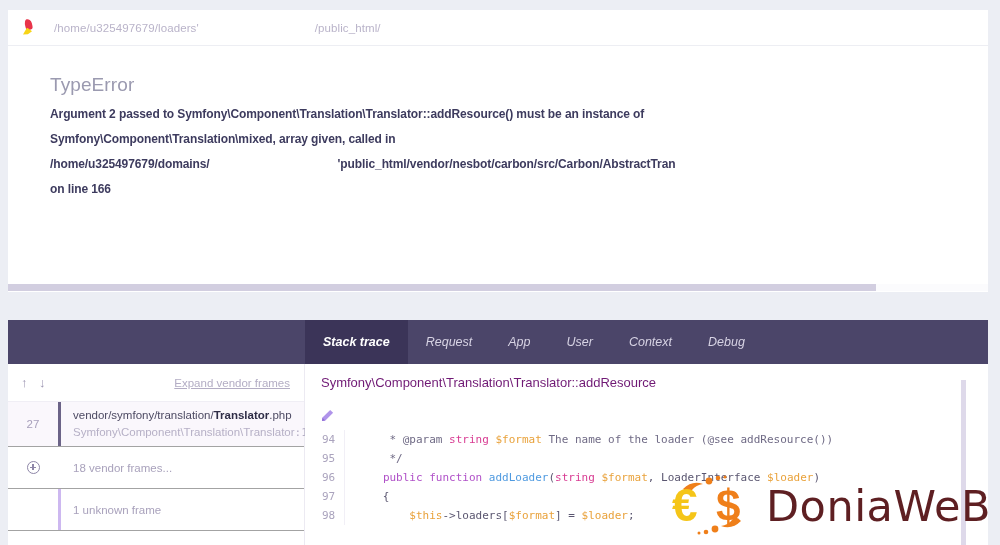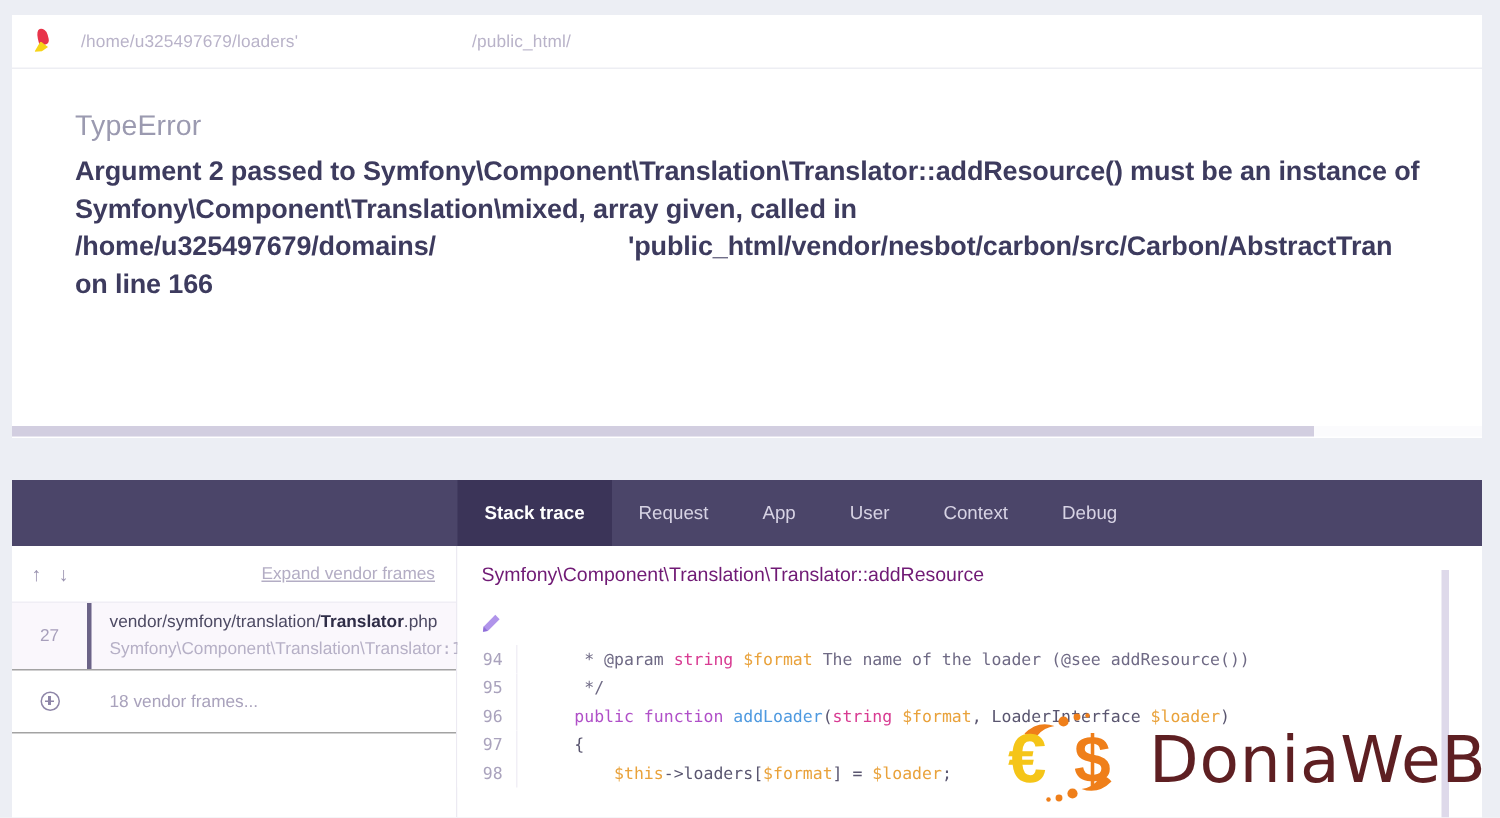--- a/index.html
+++ b/index.html
@@ -77,21 +77,21 @@
     padding: 28px 0 0 42px;
   }
   .err-type {
     font-size: 19px;
     color: #9b9ab0;
     font-weight: 400;
     margin-bottom: 6px;
     letter-spacing: 0.1px;
   }
   .err-msg {
-    font-size: 18px;
+    font-size: 12px;
     line-height: 25px;
     font-weight: bold;
     color: #3d3b5e;
     white-space: pre;
     letter-spacing: -0.1px;
   }
   .err-redact {
     display: inline-block;
     width: 128px;
   }
@@ -135,20 +135,21 @@
   }
 
   .tab {
     display: flex;
     align-items: center;
     padding: 16px 18px;
     font-size: 12.5px;
     color: #d7d3e4;
     cursor: pointer;
     white-space: nowrap;
+    font-style: italic;
   }
   .tab.active {
     background: #3b3458;
     color: #ffffff;
     font-weight: bold;
   }
 
   .panel-body {
     display: flex;
     height: 181px;
@@ -411,20 +412,26 @@
               </div>
             </div>
             <div class="frame-row">
               <div class="frame-num">
                 <span class="plus-icon"></span>
               </div>
               <div class="frame-main">
                 <div class="frame-plain">18 vendor frames...</div>
               </div>
             </div>
+            <div class="frame-row purple-edge">
+              <div class="frame-num"></div>
+              <div class="frame-main">
+                <div class="frame-plain">1 unknown frame</div>
+              </div>
+            </div>
           </div>
       </div>
 
       <div class="code-pane">
         <div class="code-head">
           <div class="code-fn">Symfony\Component\Translation\Translator::addResource</div>
           <div class="code-path">
             <span class="pencil-icon">
               <svg width="13" height="13" viewBox="0 0 13 13">
                 <path d="M9.2 0.9 L12.1 3.8 L4.4 11.5 L0.9 12.1 L1.5 8.6 Z" fill="#b094ea"></path>

